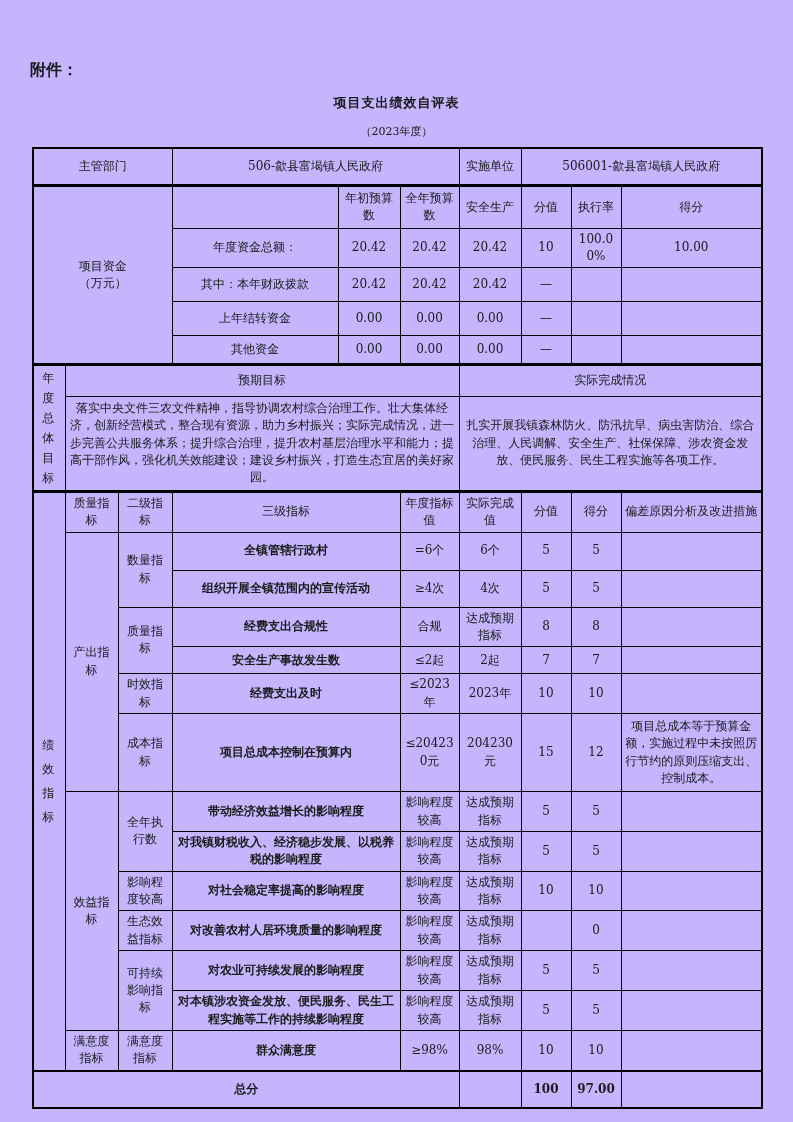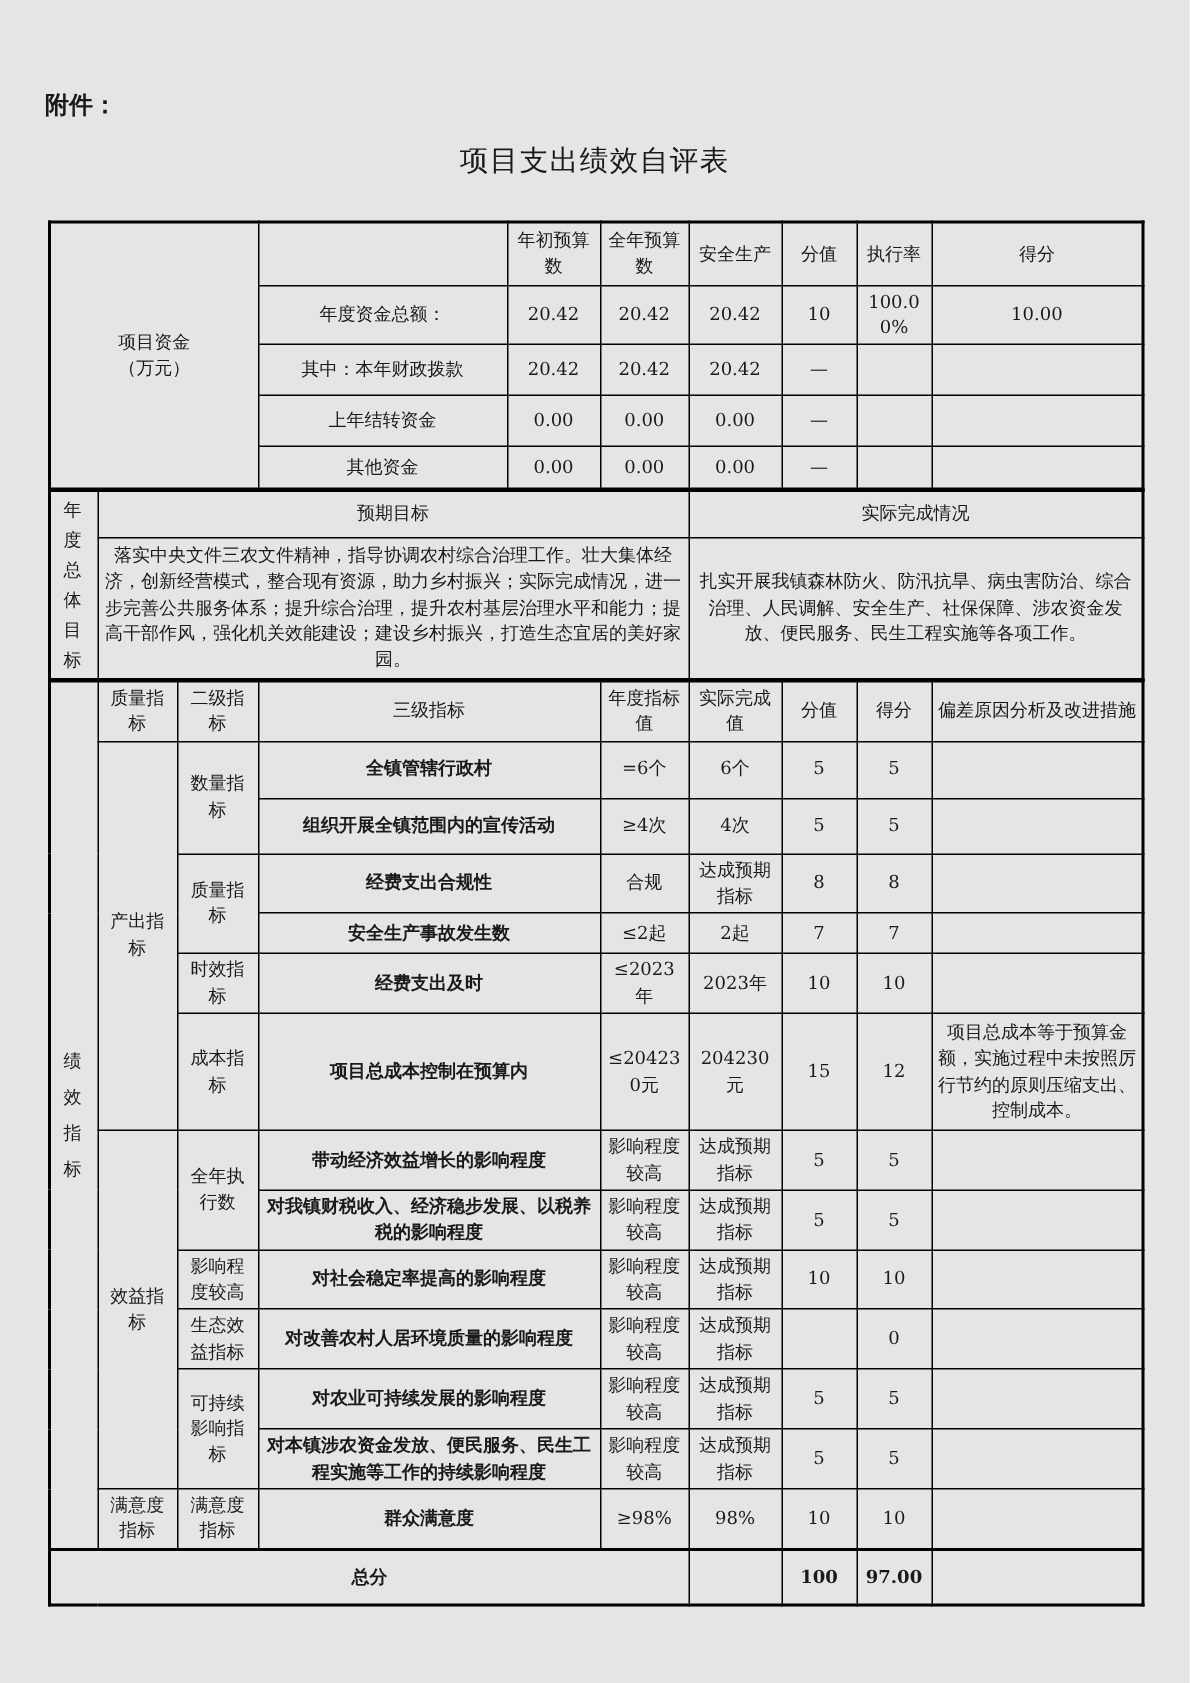--- a/index.html
+++ b/index.html
@@ -1,41 +1,41 @@
 <!DOCTYPE html>
 <html><head>
 <meta charset="utf-8">
 <style>
   * { box-sizing: border-box; }
   html, body { margin: 0; padding: 0; background: #ffffff; }
   .page {
     position: relative;
     width: 793px;
     height: 1122px;
-    background: #e5e5e5;
+    background: #c4b5fd;
     color: #1a1a1a;
     font-family: "DejaVu Serif", "Liberation Serif", serif;
     font-size: 12px;
     overflow: hidden;
   }
   .attachment {
     position: absolute;
     top: 60px;
     left: 30px;
     font-size: 16px;
     font-weight: bold;
   }
   .doc-title {
     position: absolute;
     top: 94px;
     left: 0;
     width: 100%;
     text-align: center;
-    font-size: 19px;
-    font-weight: normal;
+    font-size: 13px;
+    font-weight: bold;
     letter-spacing: 1px;
   }
   .doc-subtitle {
     position: absolute;
     top: 124px;
     left: 0;
     width: 100%;
     text-align: center;
     font-size: 11px;
   }
@@ -89,24 +89,41 @@
   .bold { font-weight: bold; }
   tr.row-total td { border-top: 2px solid #000; }
 </style>
 </head>
 <body>
 
 <div class="page">
 
   <div class="attachment">附件：</div>
   <div class="doc-title">项目支出绩效自评表</div>
+  <div class="doc-subtitle">（2023年度）</div>
 
   <div class="tables">
 
 
+    <table class="t">
+      <colgroup>
+          <col style="width:139px">
+          <col style="width:287px">
+          <col style="width:62px">
+          <col style="width:241px">
+        </colgroup>
+      <tbody>
+          <tr style="height:37px">
+        <td>主管部门</td>
+        <td>506-歙县富堨镇人民政府</td>
+        <td class="tight">实施单位</td>
+        <td>506001-歙县富堨镇人民政府</td>
+      </tr>
+    </tbody>
+      </table>
 
     <table class="t">
       <colgroup>
         <col style="width:139px">
           <col style="width:166px">
           <col style="width:62px">
           <col style="width:59px">
         <col style="width:62px">
           <col style="width:50px">
           <col style="width:50px">

